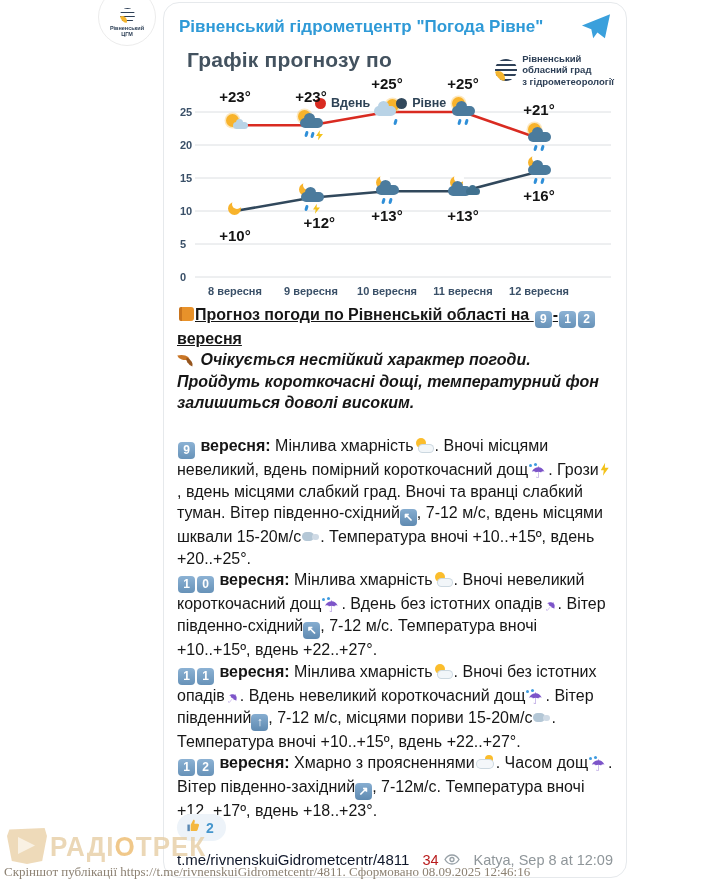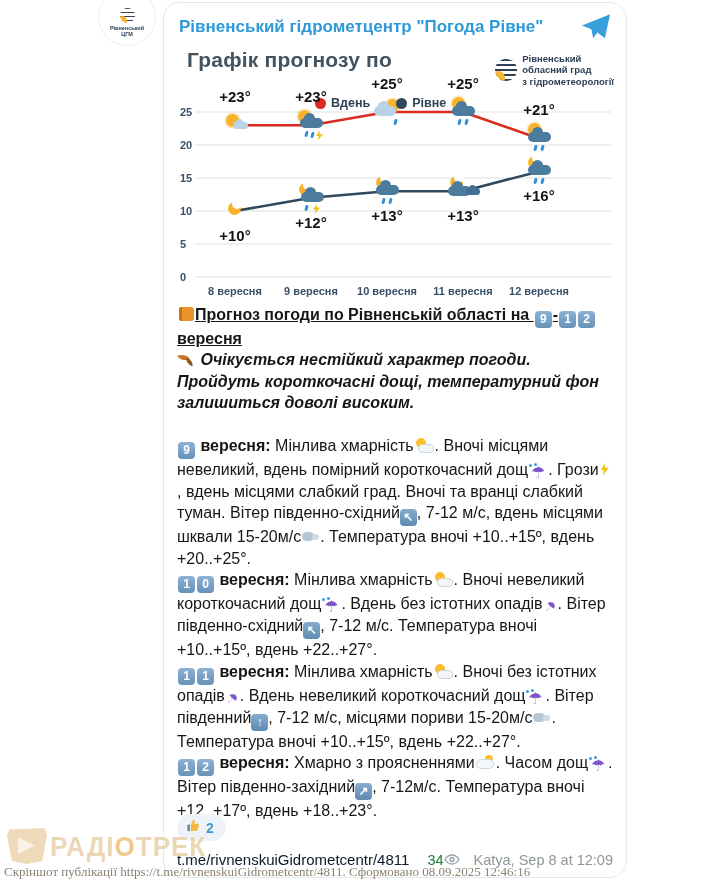--- a/index.html
+++ b/index.html
@@ -97,21 +97,21 @@
   .ei-cloudsun::after{content:'';position:absolute;left:2px;top:6px;width:16px;height:8px;border-radius:8px;
     background:#f4f7fa;box-shadow:0 0 0 1px #ccd8e0;}
 
   
   .reaction-row{position:absolute;left:13px;bottom:36px;}
   .reaction-pill{display:inline-flex;align-items:center;gap:5px;background:#edf3f9;border-radius:14px;
     padding:4px 12px 4px 9px;cursor:pointer;}
   .reaction-pill .count{color:#4596cd;font-size:14px;font-weight:bold;}
   .meta-row{position:absolute;left:13px;right:13px;bottom:9px;display:flex;align-items:center;font-size:15px;}
   .post-link{color:#0f172a;text-decoration:none;cursor:pointer;}
-  .views{margin-left:auto;display:flex;color:#15803d;font-size:14.5px;}
+  .views{margin-left:auto;display:flex;gap:5px;color:#b91c1c;font-size:14.5px;}
   .author{margin-left:14px;color:#8f969a;font-size:14.5px;}
 
   
   .watermark{position:absolute;left:7px;top:828px;display:flex;align-items:center;gap:3px;opacity:.78;z-index:4;pointer-events:none;}
   .wm-logo{width:40px;height:36px;position:relative;display:inline-block;background:#ead0a6;
     clip-path:polygon(6% 4%,94% 0,100% 22%,88% 92%,50% 100%,12% 92%,0 22%);}
   .wm-logo::after{content:'';position:absolute;left:11px;top:9px;width:17px;height:17px;background:#f8eedc;
     clip-path:polygon(0 0,100% 50%,0 100%);}
   .wm-text{font-size:26px;font-weight:bold;color:#e6cda2;letter-spacing:1px;transform:scaleY(1.08);}
   .wm-text .wm-o{color:#edb96a;}
@@ -222,21 +222,21 @@
           <div class="pt-icon" style="left: 40px; top: 149px;">
             <span class="cs-moon" style="left: 11px; top: 7px;"></span>
           </div>
           <div class="pt-label" style="left: 34px; top: 181px;">+10°</div>
           <div class="pt-icon" style="left: 116px; top: 135.8px;">
             <span class="cs-moon" style="left: 6px; top: 1px;"></span>
             <span class="cs-cloud-d" style="left: 8px; top: 10px;"></span>
             <span class="cs-drop" style="left: 12px; top: 23px;"></span>
             <span class="cs-bolt" style="left: 20px; top: 22px;"></span>
           </div>
-          <div class="pt-label" style="left: 110px; top: 167.8px;">+12°</div>
+          <div class="pt-label" style="left: 110px; top: 167.8px; text-align: right;">+12°</div>
           <div class="pt-icon" style="left: 192px; top: 129.2px;">
             <span class="cs-moon" style="left: 7px; top: 1px;"></span>
             <span class="cs-cloud-d" style="left: 7px; top: 10px;"></span>
             <span class="cs-drop" style="left: 13px; top: 23px;"></span>
             <span class="cs-drop" style="left: 20px; top: 23px;"></span>
           </div>
           <div class="pt-label" style="left: 186px; top: 161.2px;">+13°</div>
           <div class="pt-icon" style="left: 268px; top: 129.2px;">
             <span class="cs-moon" style="left: 5px; top: 1px;"></span>
             <span class="cs-cloud-d" style="left: 3px; top: 11px;"></span>

